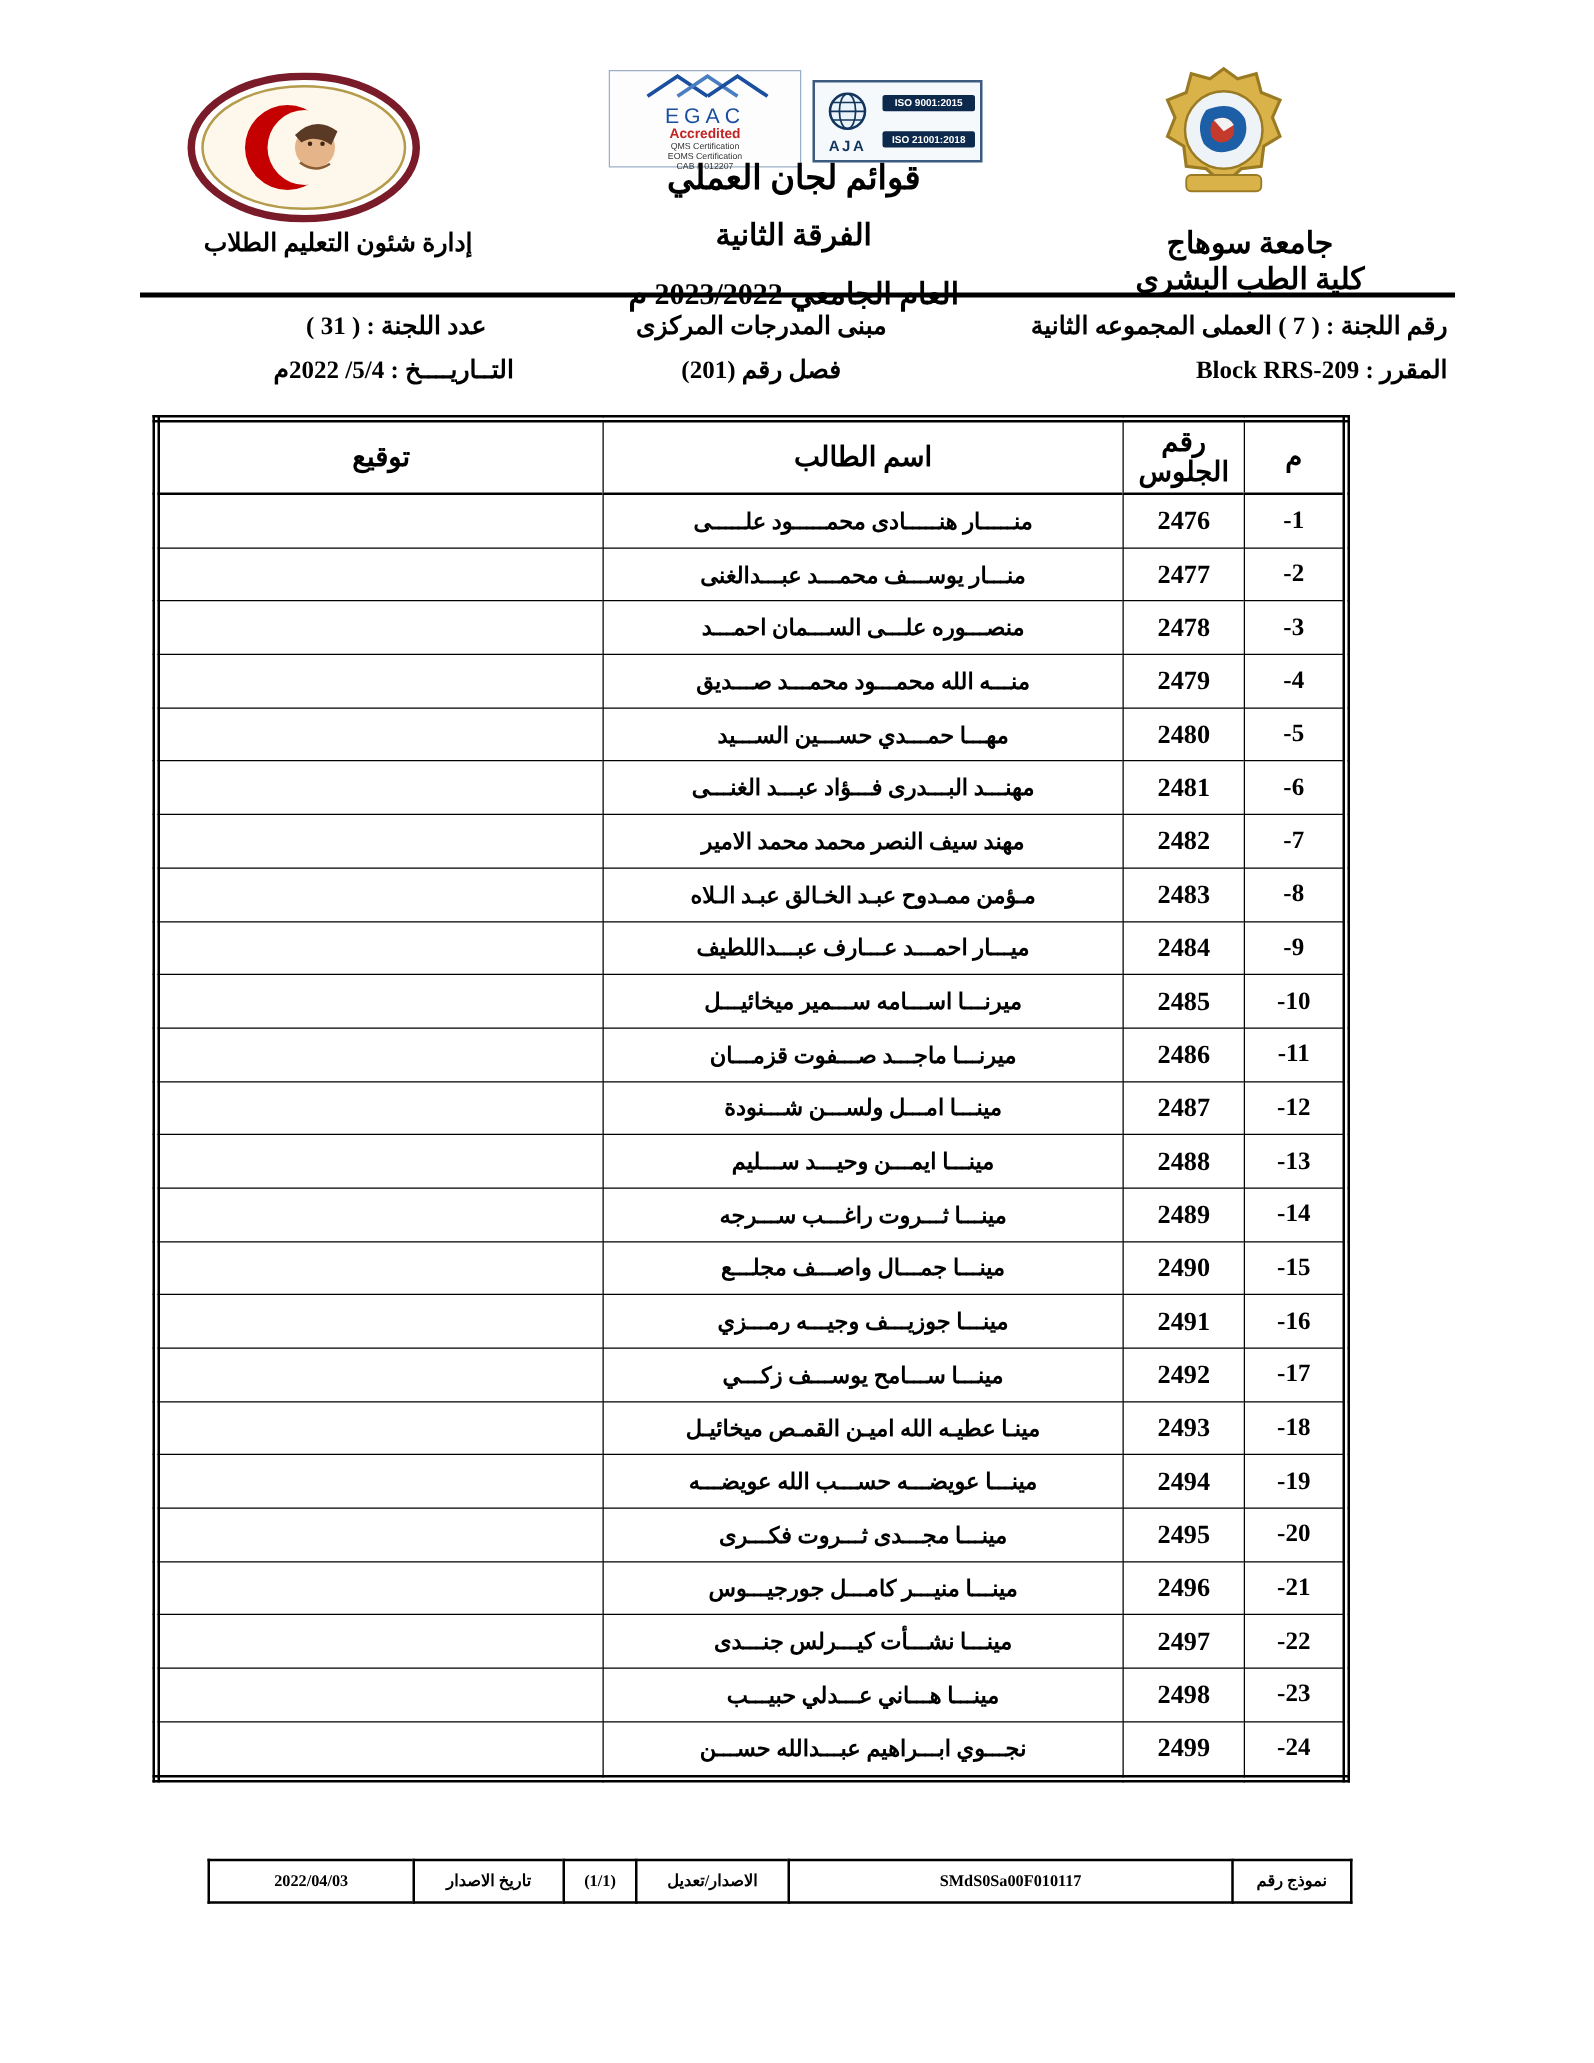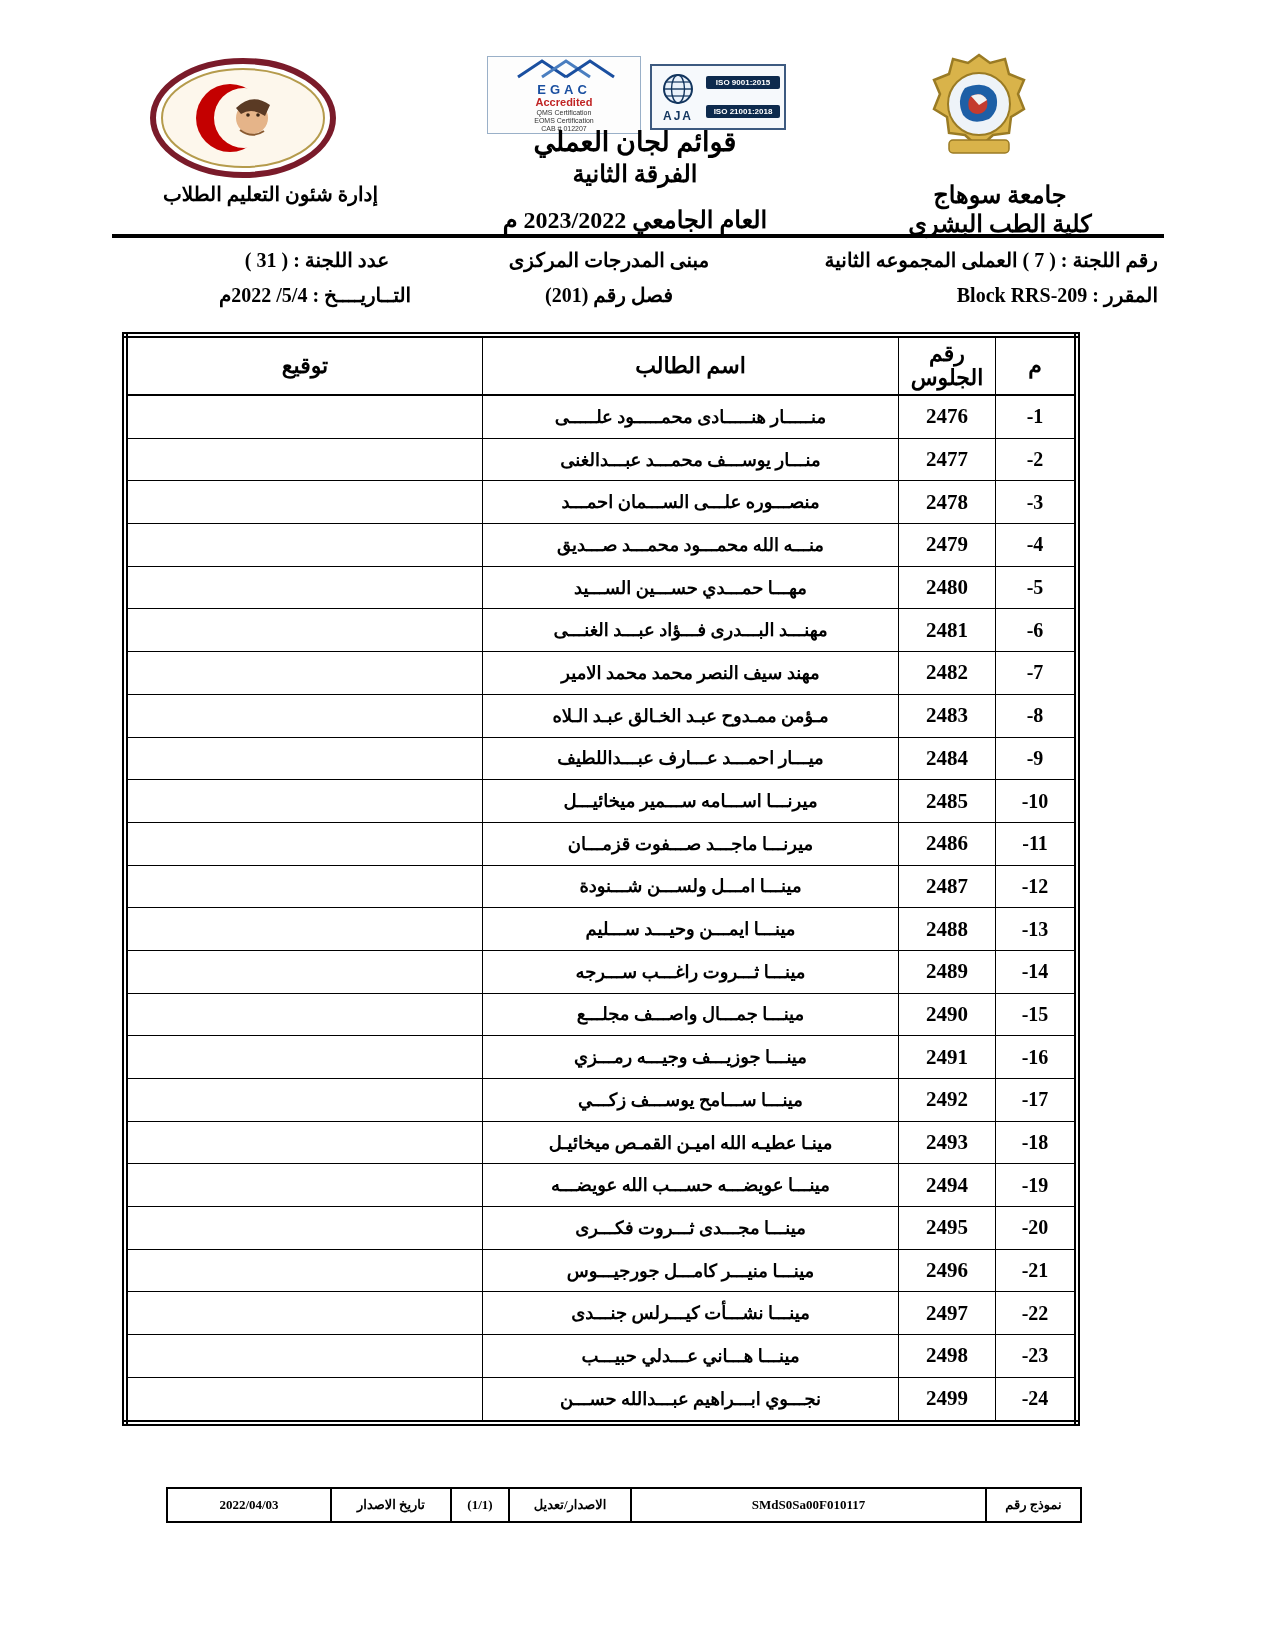--- a/index.html
+++ b/index.html
@@ -9,33 +9,33 @@
 
   
   .crescent-logo{top:58px;left:148px;width:190px;height:120px;}
   .dept-left{top:182px;left:128px;width:250px;text-align:right;font-weight:bold;
              font-size:20px;direction:rtl;}
   .emblem{top:52px;left:918px;width:122px;height:110px;}
   .org-right{top:163px;left:905px;width:190px;text-align:center;font-weight:bold;
              font-size:24px;line-height:1.2;direction:rtl;margin-top:18px;}
   .egac{top:56px;left:487px;width:152px;height:76px;border:1px solid #9ab0c8;
         text-align:center;background:#fdfdfd;font-family:"Liberation Sans",sans-serif;}
-  .egac-name{color:#1a4fa0;font-weight:bold;font-size:13px;letter-spacing:4px;line-height:1;}
+  .egac-name{color:#1a4fa0;font-weight:normal;font-size:17px;letter-spacing:4px;line-height:1;}
   .egac-accredited{color:#c02424;font-weight:bold;font-size:11px;line-height:1.1;}
   .egac-sub{font-size:7px;color:#333;white-space:pre-line;line-height:1.15;margin-top:1px;}
   .aja{top:64px;left:650px;width:132px;height:62px;border:2px solid #3d5a80;background:#f6f9fc;
        display:flex;align-items:center;font-family:"Liberation Sans",sans-serif;}
   .aja-left{width:52px;text-align:center;}
   .aja-name{color:#12355e;font-weight:bold;font-size:12px;letter-spacing:2px;line-height:1;}
   .aja-right{flex:1;display:flex;flex-direction:column;gap:16px;padding-left:2px;padding-right:4px;}
   .iso-strip{background:#0d2a4d;color:#fff;font-size:8px;font-weight:bold;text-align:center;
              padding:2px 0;border-radius:2px;direction:ltr;}
   .titles{top:126px;left:420px;width:430px;text-align:center;direction:rtl;font-weight:bold;}
   .titles .t1{font-size:27px;}
-  .titles .t2{font-size:24px;margin-top:2px;}
+  .titles .t2{font-size:24px;margin-top:16px;}
   .titles .t3{font-size:24px;margin-top:18px;}
   .rule{top:234px;left:112px;width:1052px;height:4px;background:#000;}
 
   
   .info{direction:rtl;font-weight:bold;font-size:20px;white-space:nowrap;}
   .i-committee{top:248px;left:760px;width:398px;text-align:right;}
   .i-building{top:248px;left:478px;width:262px;text-align:center;}
   .i-count{top:248px;left:222px;width:190px;text-align:center;}
   .i-course{top:283px;left:760px;width:398px;text-align:right;}
   .i-room{top:283px;left:478px;width:262px;text-align:center;}

